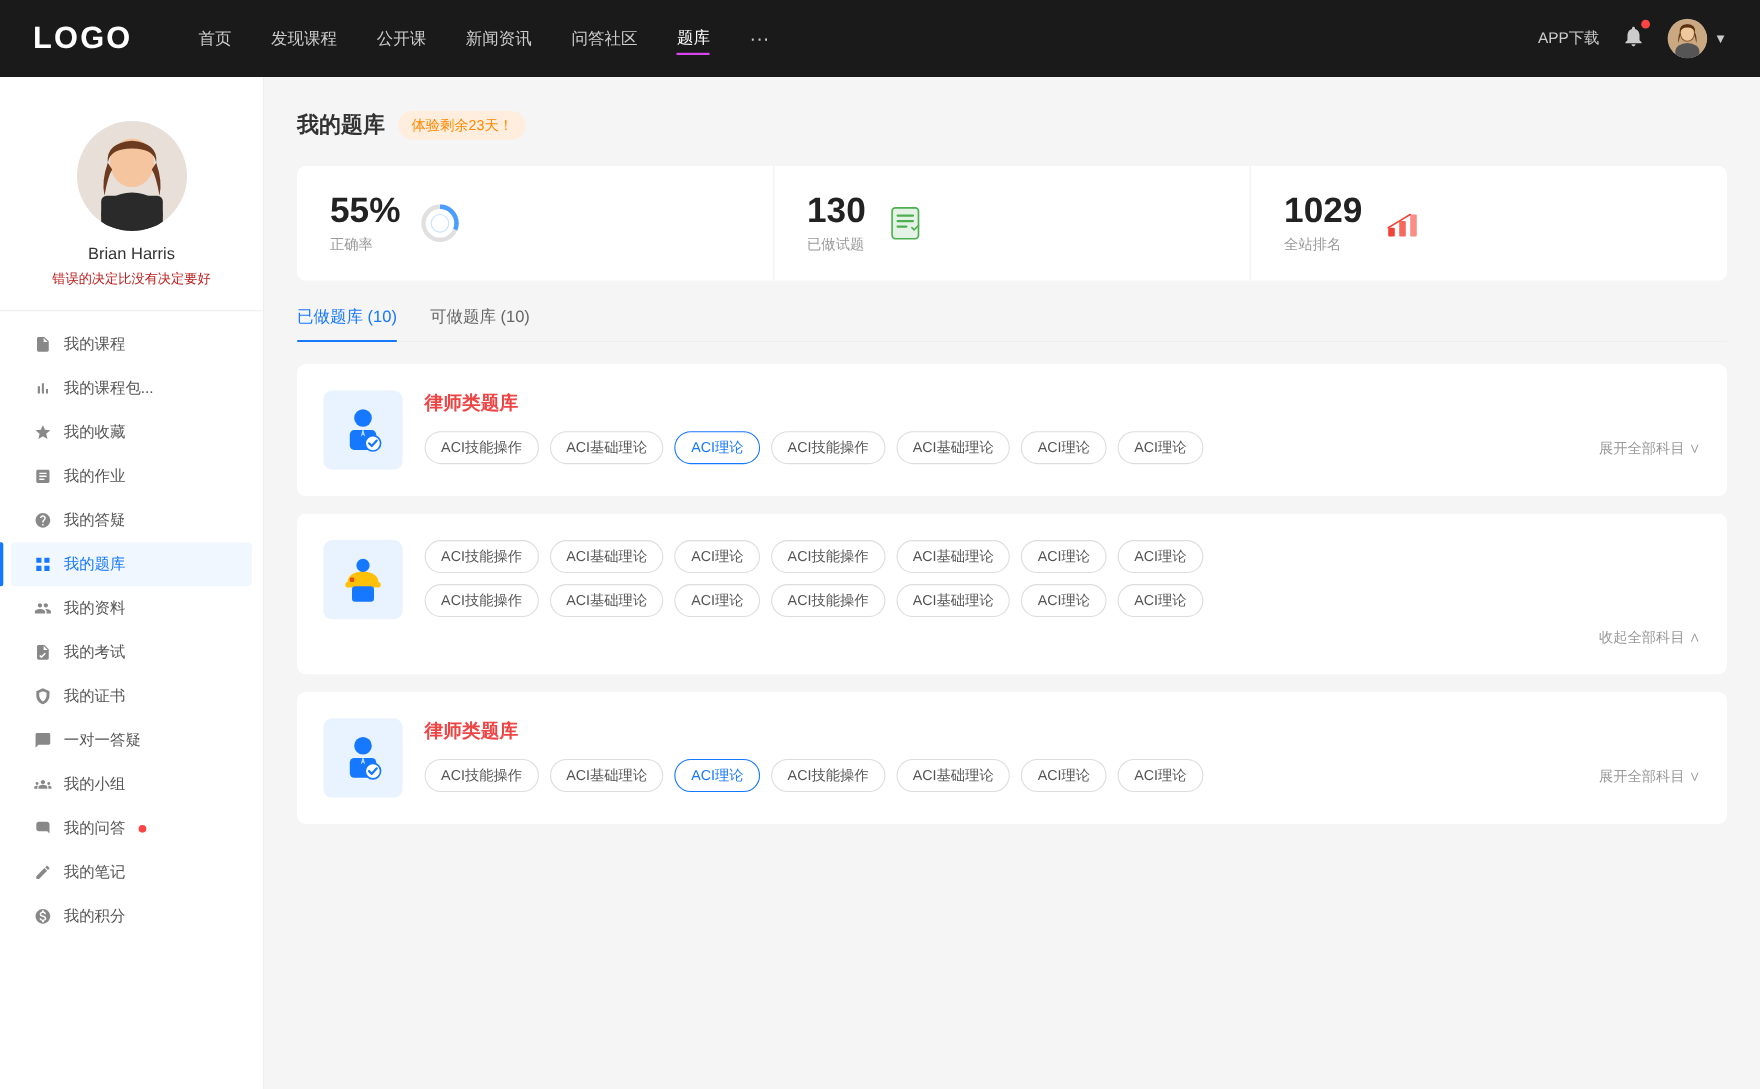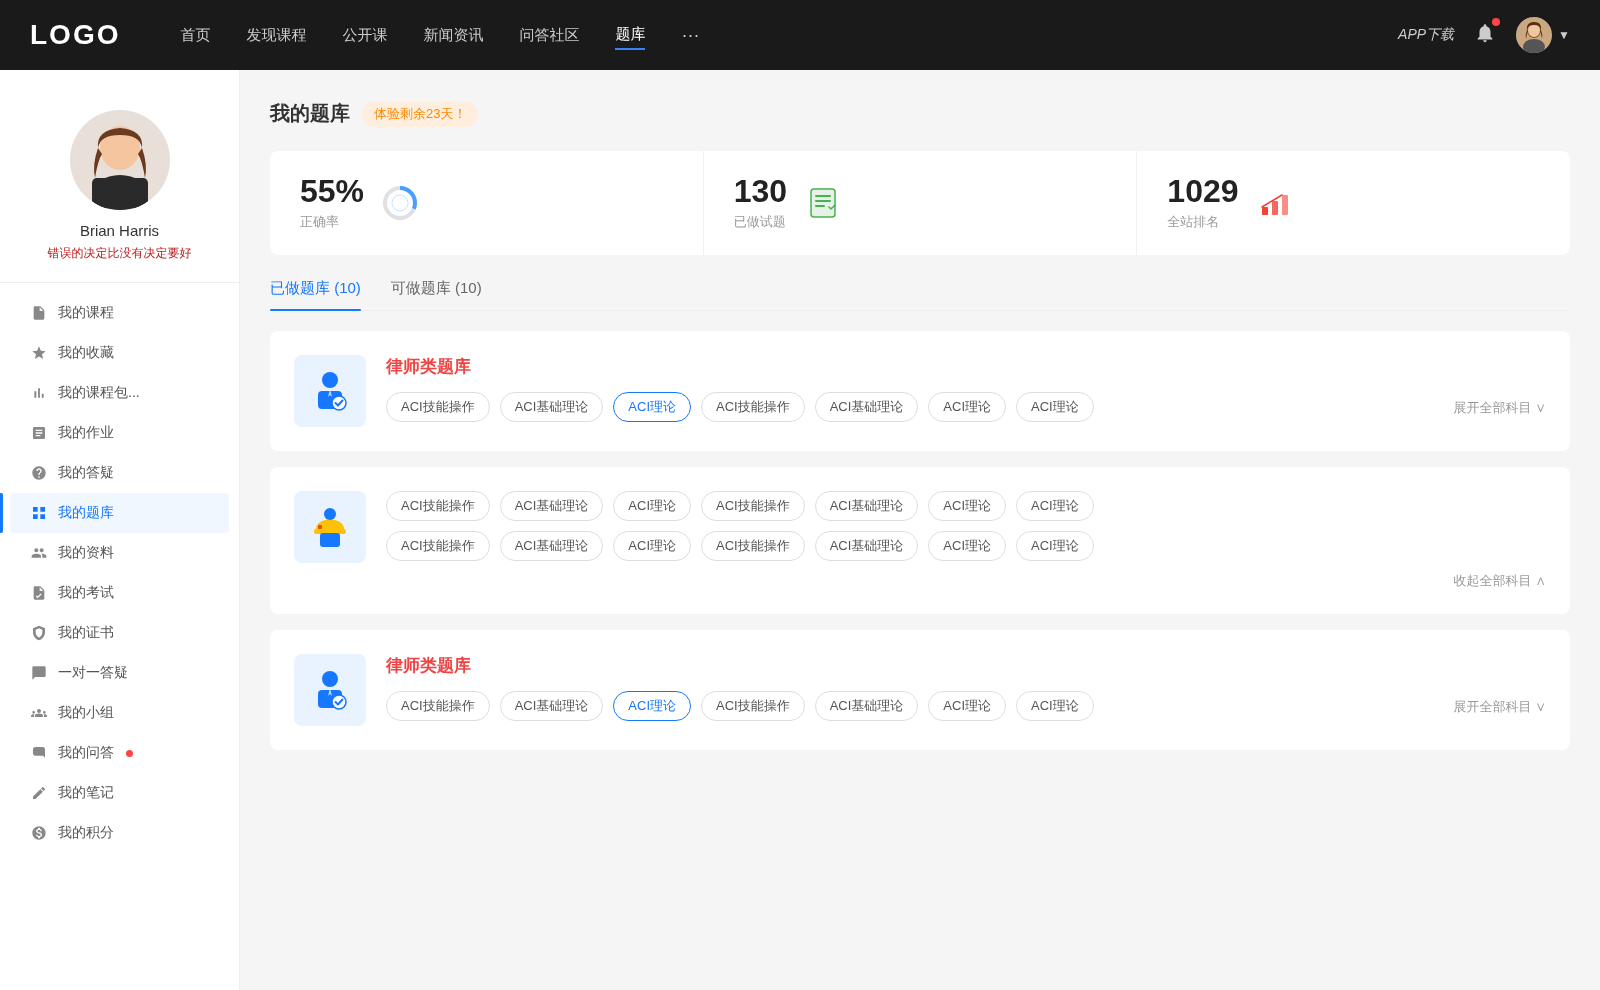--- a/index.html
+++ b/index.html
@@ -30,29 +30,29 @@
       flex: 1;
     }
     .nav-item {
       color: #ccc;
       font-size: 15px;
       cursor: pointer;
       padding: 4px 0;
     }
     .nav-item.active {
       color: white;
-      border-bottom: 2px solid #3b82f6;
+      border-bottom: 2px solid #d946ef;
     }
     .nav-more { color: #ccc; font-size: 18px; cursor: pointer; }
     .header-right {
       display: flex;
       align-items: center;
       gap: 20px;
     }
-    .app-download { color: #ccc; font-size: 14px; cursor: pointer; font-style: italic; }
+    .app-download { color: #ccc; font-size: 14px; cursor: pointer; }
     .bell-icon {
       position: relative;
       cursor: pointer;
     }
     .bell-icon svg { fill: #ccc; }
     .bell-badge {
       position: absolute;
       top: -4px; right: -4px;
       background: #ff4444;
       border-radius: 50%;
@@ -342,33 +342,33 @@
           <svg width="16" height="16" viewBox="0 0 24 24" fill="currentColor">
               <path d="M14 2H6c-1.1 0-2 .9-2 2v16c0 1.1.9 2 2 2h12c1.1 0 2-.9 2-2V8l-6-6zm-1 7V3.5L18.5 9H13z"></path>
             </svg>
         </span>
         <span>我的课程</span>
       </div>
 
       <div class="menu-item">
         <span class="menu-icon">
           <svg width="16" height="16" viewBox="0 0 24 24" fill="currentColor">
+              <path d="M5 9.2h3V19H5V9.2zM10.6 5h2.8v14h-2.8V5zM16.2 13h2.8v6h-2.8v-6z"></path>
+            </svg>
+        </span>
+        <span>我的课程包...</span>
+      </div>
+
+      <div class="menu-item">
+        <span class="menu-icon">
+          <svg width="16" height="16" viewBox="0 0 24 24" fill="currentColor">
               <path d="M12 17.27L18.18 21l-1.64-7.03L22 9.24l-7.19-.61L12 2 9.19 8.63 2 9.24l5.46 4.73L5.82 21z"></path>
             </svg>
         </span>
         <span>我的收藏</span>
-      </div>
-
-      <div class="menu-item">
-        <span class="menu-icon">
-          <svg width="16" height="16" viewBox="0 0 24 24" fill="currentColor">
-              <path d="M5 9.2h3V19H5V9.2zM10.6 5h2.8v14h-2.8V5zM16.2 13h2.8v6h-2.8v-6z"></path>
-            </svg>
-        </span>
-        <span>我的课程包...</span>
       </div>
 
       <div class="menu-item">
         <span class="menu-icon">
           <svg width="16" height="16" viewBox="0 0 24 24" fill="currentColor">
               <path d="M19 3H5c-1.1 0-2 .9-2 2v14c0 1.1.9 2 2 2h14c1.1 0 2-.9 2-2V5c0-1.1-.9-2-2-2zm-5 14H7v-2h7v2zm3-4H7v-2h10v2zm0-4H7V7h10v2z"></path>
             </svg>
         </span>
         <span>我的作业</span>
       </div>

